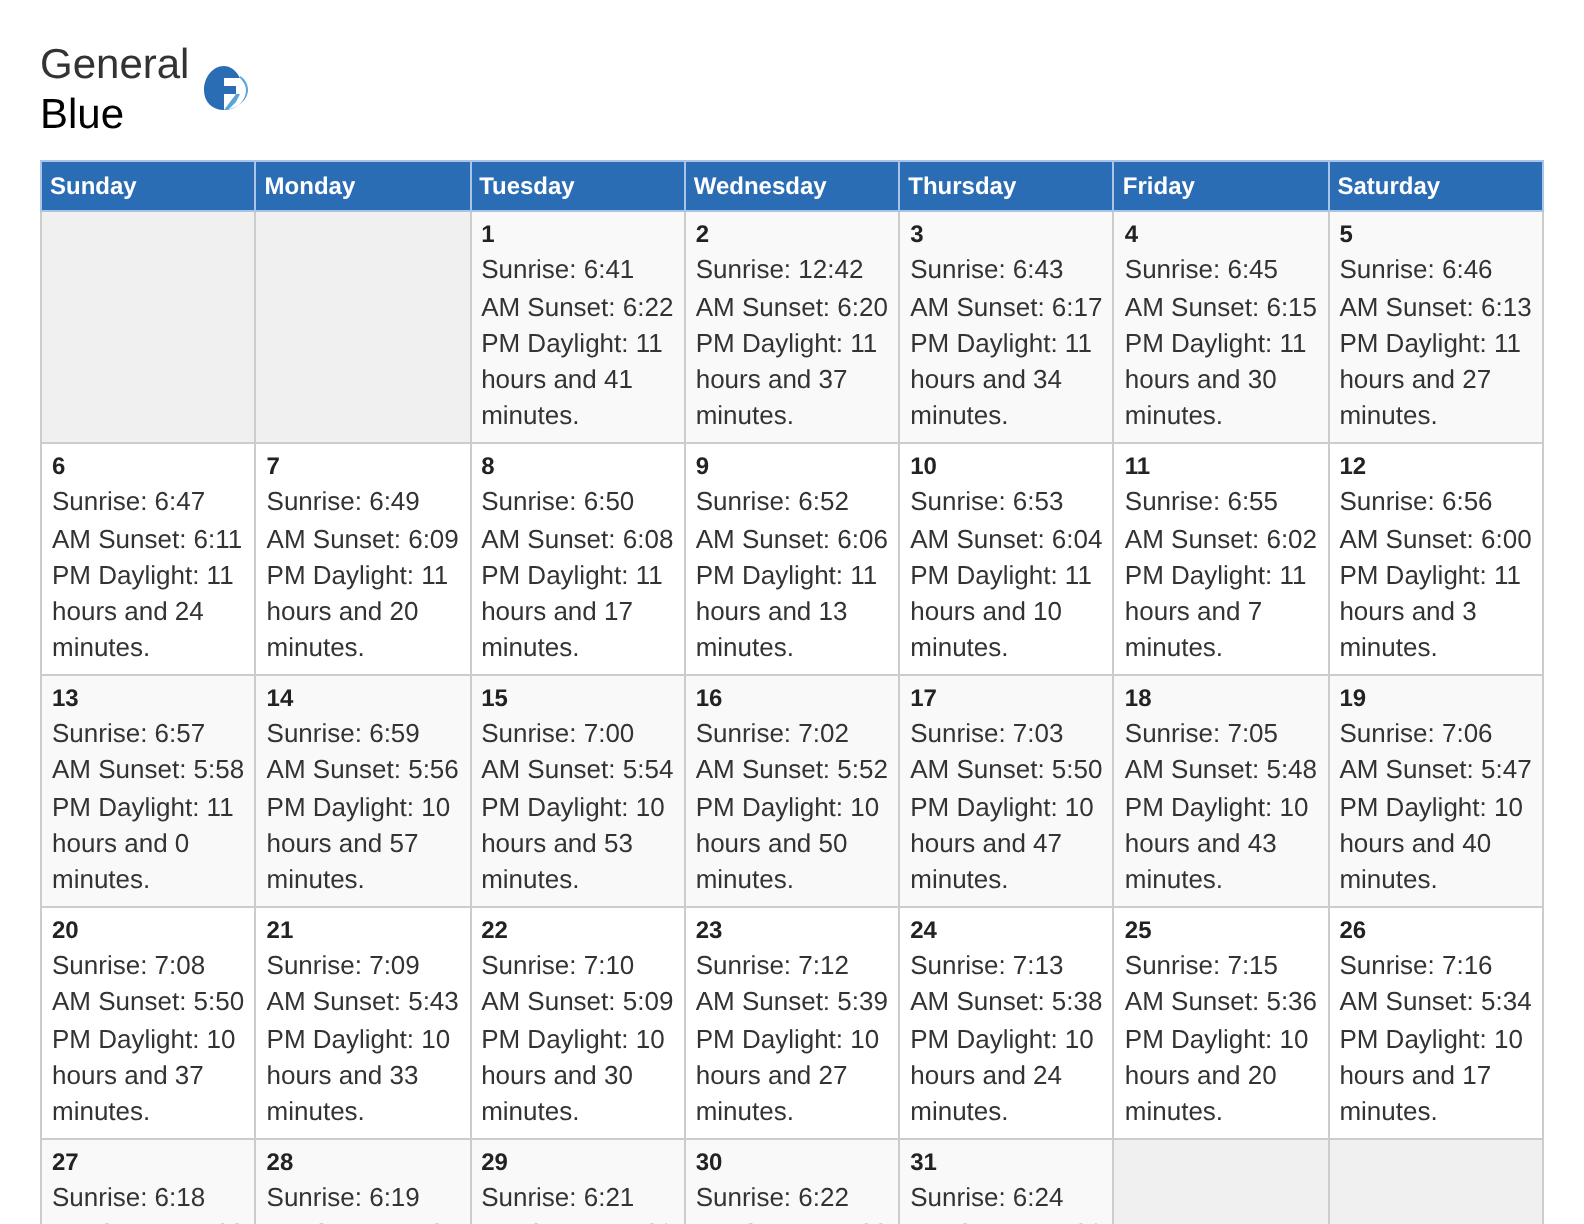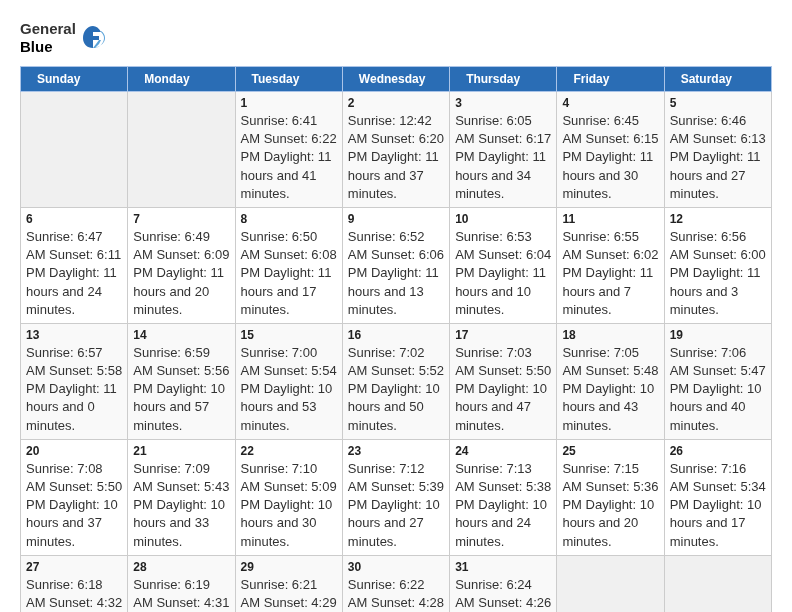--- a/index.html
+++ b/index.html
@@ -33,21 +33,21 @@
       color: #555;
     }
     .calendar {
       width: 100%;
       border-collapse: collapse;
       font-size: 11px;
     }
     .calendar thead th {
       background-color: #2a6db5;
       color: #fff;
-      padding: 5px 16px;
+      padding: 5px 4px;
       text-align: left;
       font-size: 12px;
       font-weight: bold;
       border: 1px solid #aac4e8;
     }
     .calendar tbody td {
       vertical-align: top;
       border: 1px solid #ccc;
       padding: 4px 5px;
       width: calc(100% / 7);
@@ -71,21 +71,21 @@
     .empty-cell {
       background: #f0f0f0 !important;
     }
   </style>
 </head>
 <body>
 
 <div class="header">
   <div class="logo">
   <div style="display:flex;align-items:center;">
-    <div style="font-size:15px;font-weight:bold;line-height:1.2;">
+    <div style="font-size:21px;font-weight:normal;line-height:1.2;">
       <span style="color:#333;">General</span><br>
       <span style="color:#000000;">Blue</span>
     </div>
     <svg width="28" height="28" viewBox="0 0 28 28" style="margin-left:3px;">
       <polygon points="8,4 22,4 28,14 22,24 8,24 2,14" fill="none" stroke="#2a6db5" stroke-width="0"></polygon>
       <path d="M14 2 C8 2 4 8 4 14 C4 20 8 24 14 24 L14 16 L20 16 L20 12 L14 12 L14 8 L22 8 C20 4 17 2 14 2 Z" fill="#2a6db5"></path>
       <path d="M22 8 C24 10 25 12 25 14 C25 19 21 23 16 24 L20 20 L22 16 L20 16 L14 24 C15 24 16 24 17 23.5 C22 22 26 18.5 26 14 C26 11 24.5 8.5 22 7 Z" fill="#5ba3d9"></path>
     </svg>
   </div>
 </div>
@@ -118,21 +118,21 @@
 Daylight: 11 hours and 41 minutes.</div>
         </td>
         <td>
           <div class="day-number">2</div>
           <div class="day-info">Sunrise: 12:42 AM
 Sunset: 6:20 PM
 Daylight: 11 hours and 37 minutes.</div>
         </td>
         <td>
           <div class="day-number">3</div>
-          <div class="day-info">Sunrise: 6:05 AM
+          <div class="day-info">Sunrise: 6:43 AM
 Sunset: 6:17 PM
 Daylight: 11 hours and 34 minutes.</div>
         </td>
         <td>
           <div class="day-number">4</div>
           <div class="day-info">Sunrise: 6:45 AM
 Sunset: 6:15 PM
 Daylight: 11 hours and 30 minutes.</div>
         </td>
         <td>

